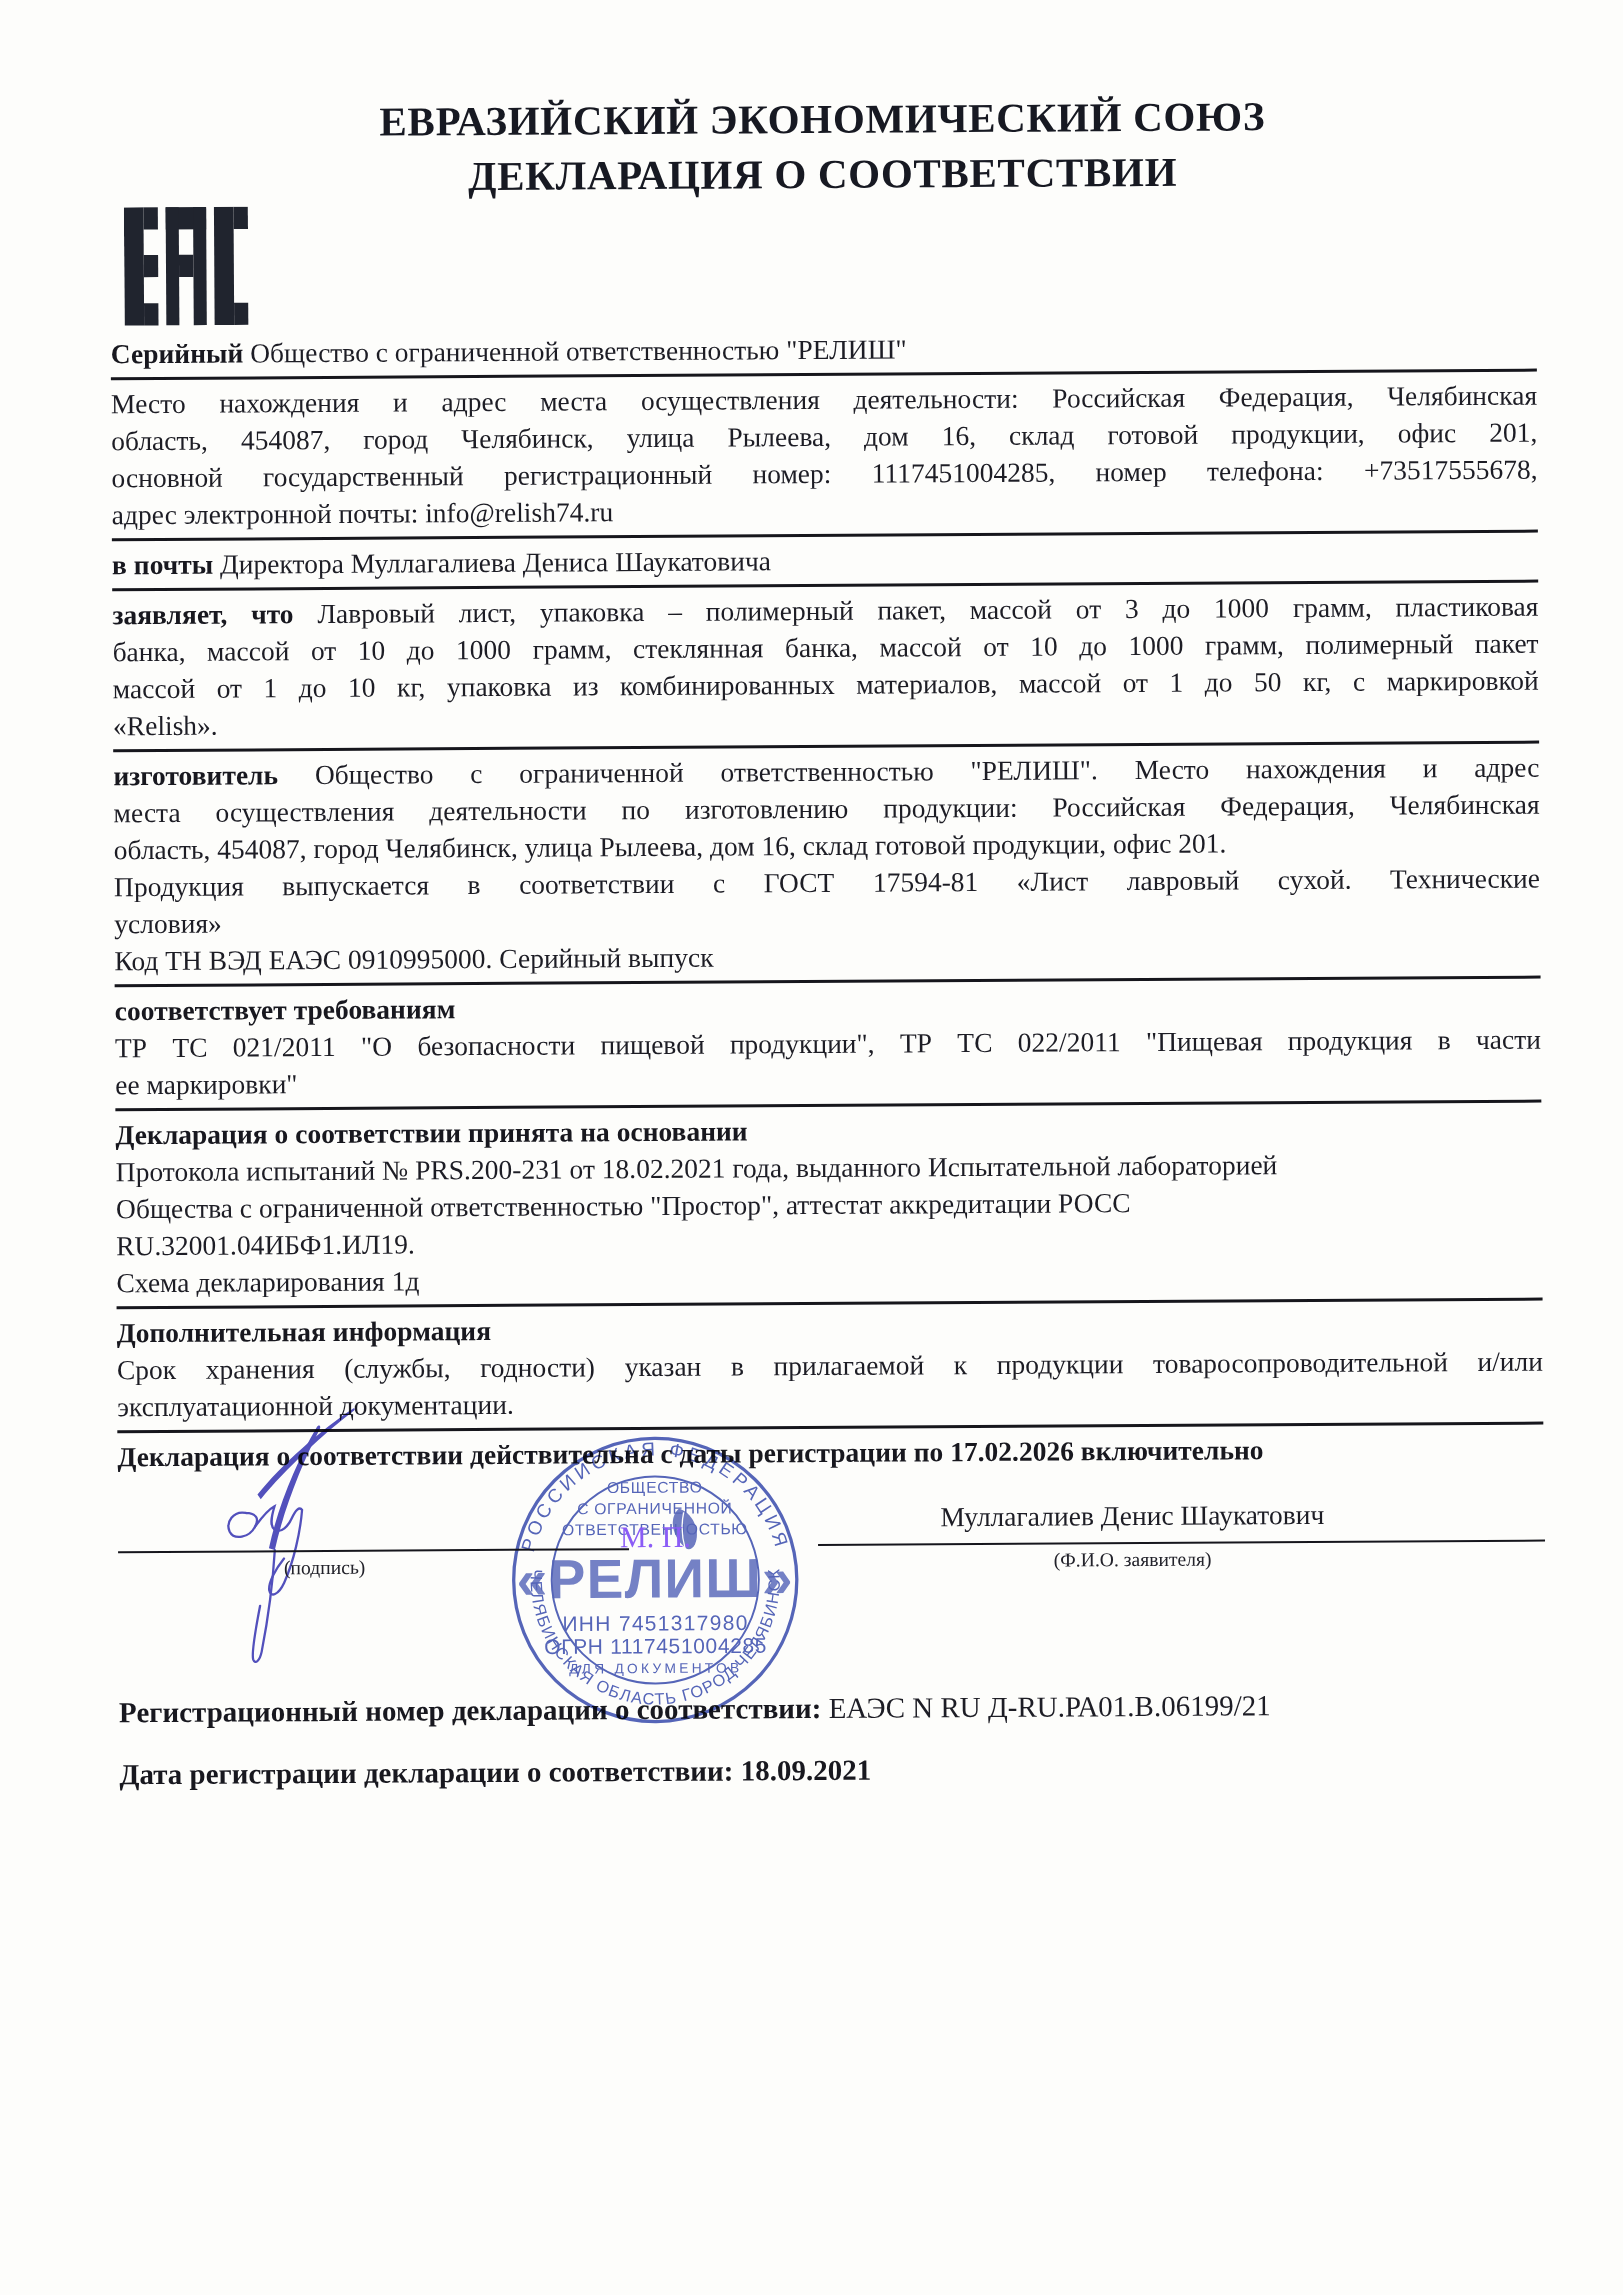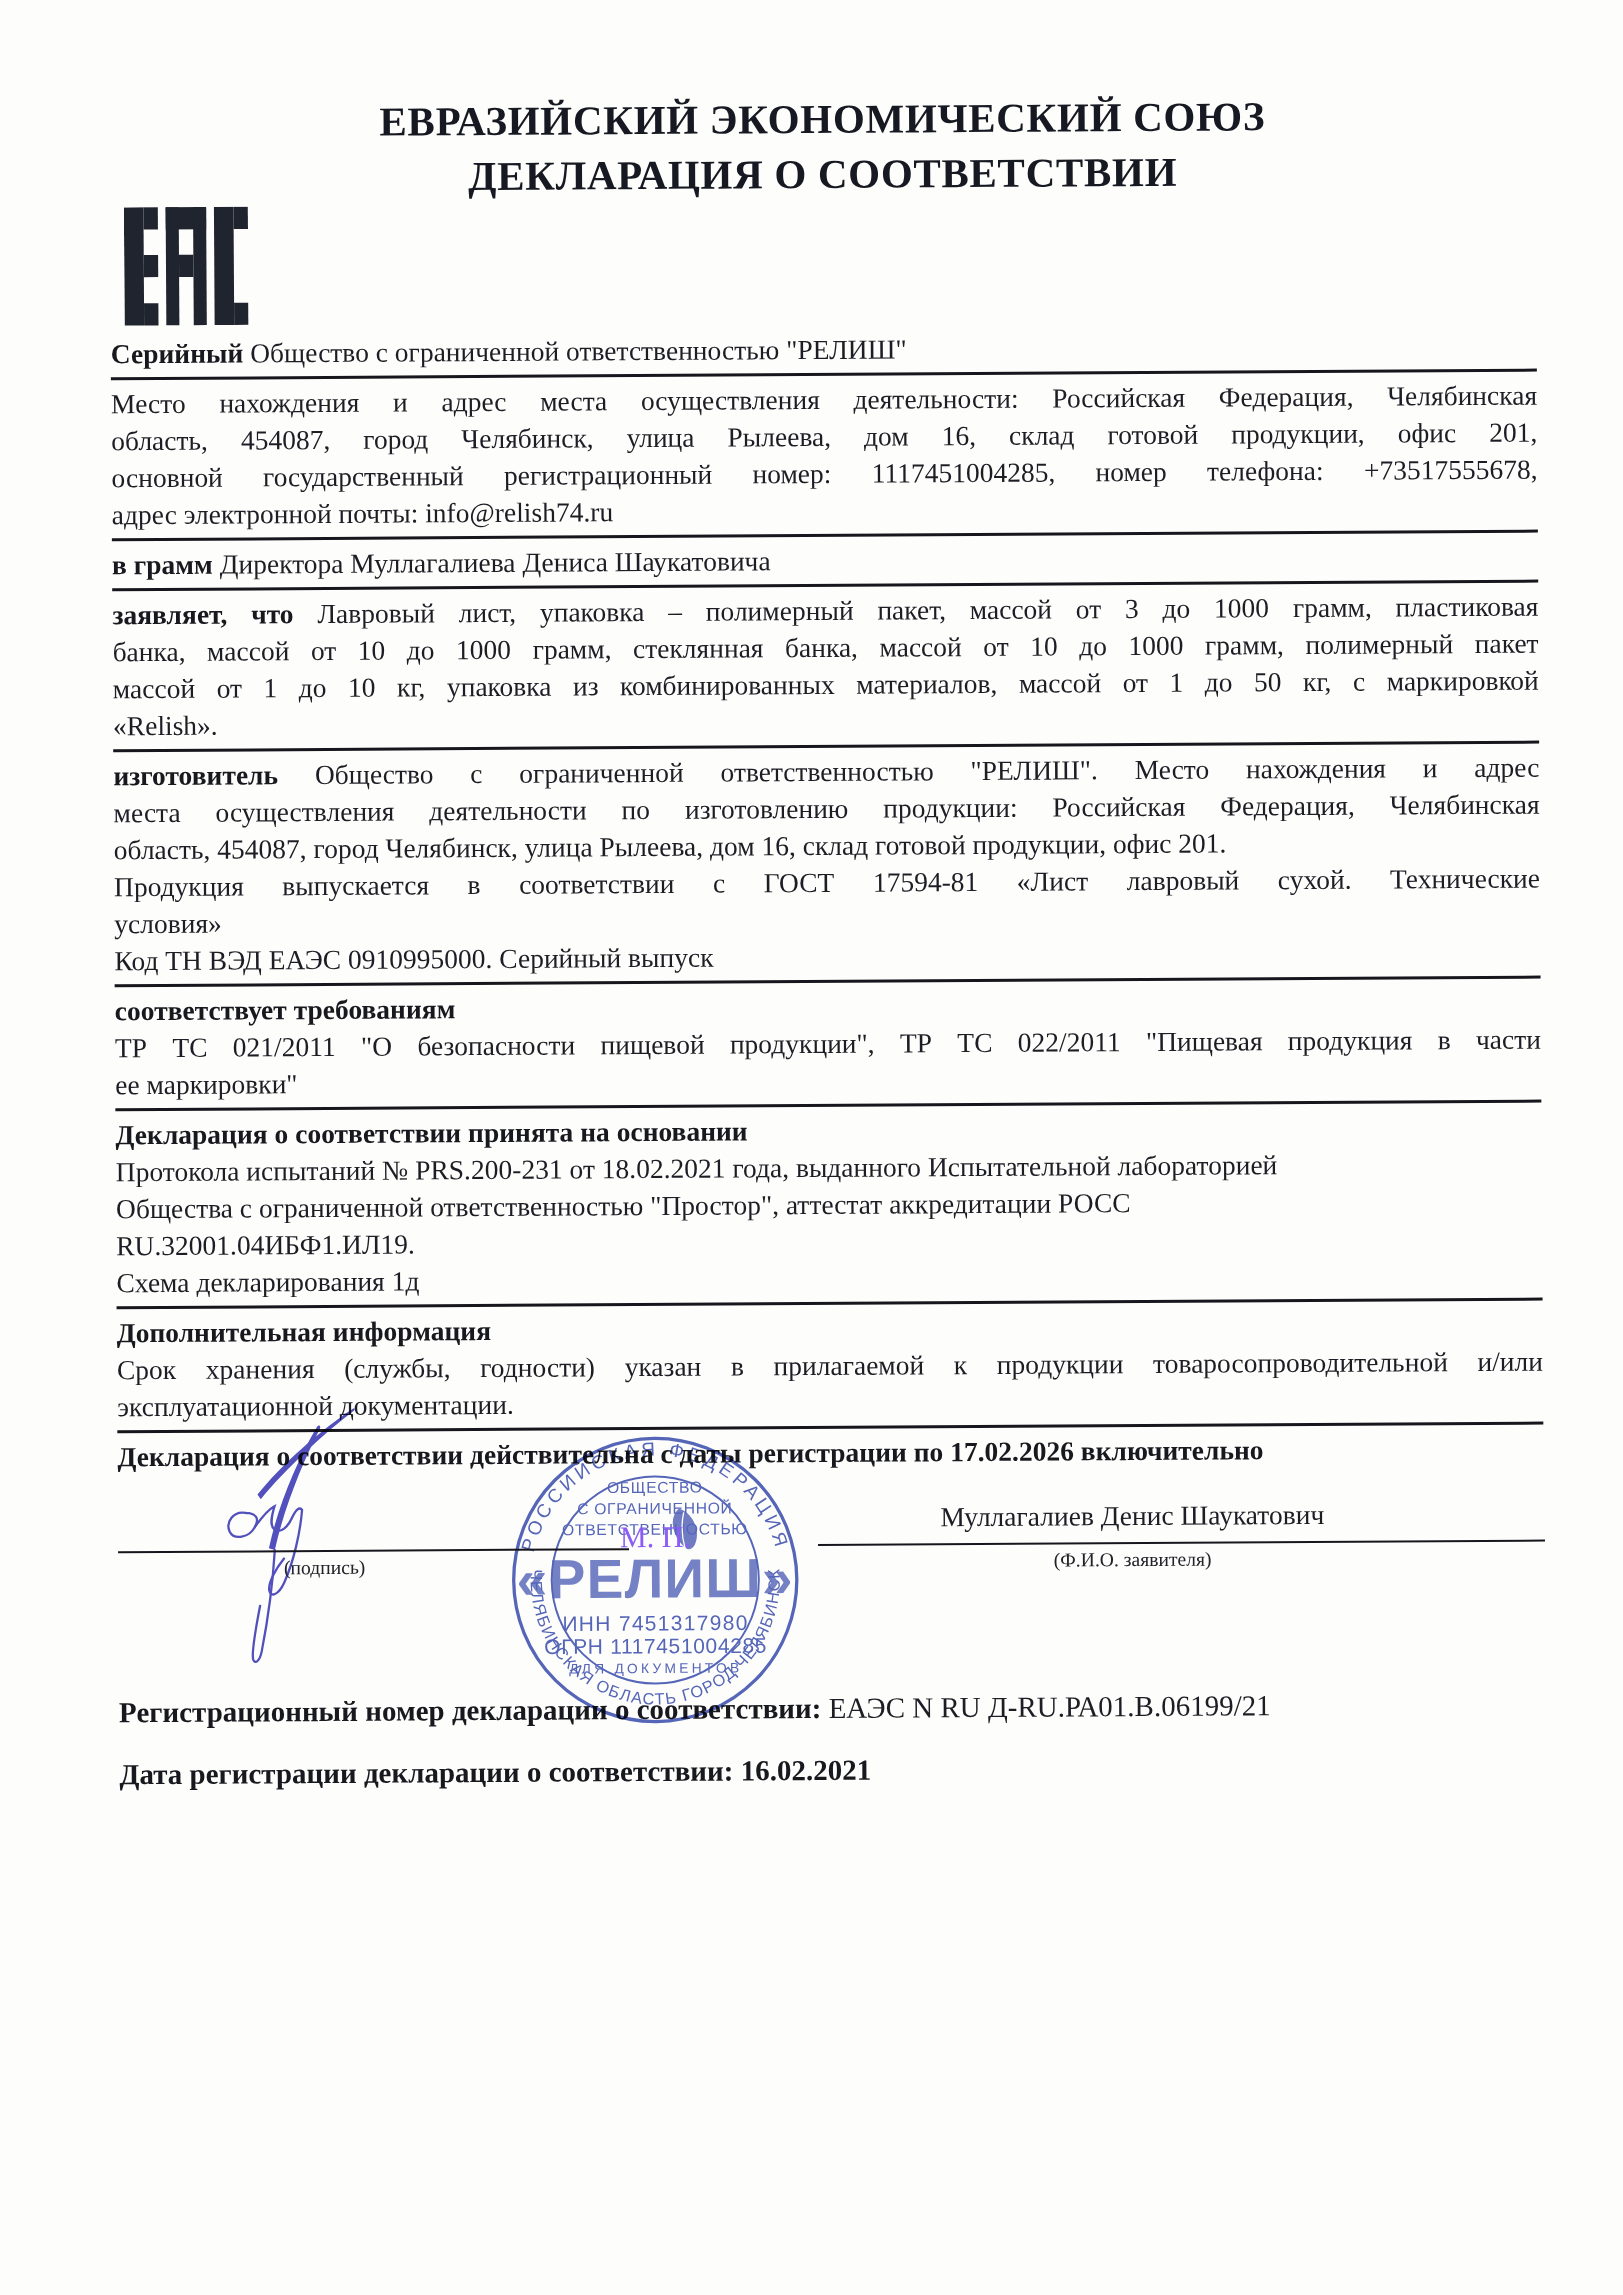--- a/index.html
+++ b/index.html
@@ -77,21 +77,21 @@
       <p class="blk">
         <span class="jl">Место нахождения и адрес места осуществления деятельности: Российская Федерация, Челябинская</span>
         <span class="jl">область, 454087, город Челябинск, улица Рылеева, дом 16, склад готовой продукции, офис 201,</span>
         <span class="jl">основной государственный регистрационный номер: 1117451004285, номер телефона: +73517555678,</span>
         <span class="jl last">адрес электронной почты: info@relish74.ru</span>
       </p>
 
       <hr class="div">
 
       <p class="row">
-        <b>в грамм</b>
+        <b>в почты</b>
         <span>Директора Муллагалиева Дениса Шаукатовича</span>
       </p>
 
       <hr class="div">
 
       <p class="blk">
         <span class="jl"><b>заявляет, что</b> <span>Лавровый лист, упаковка – полимерный пакет, массой от 3 до 1000 грамм, пластиковая</span></span>
         <span class="jl">банка, массой от 10 до 1000 грамм, стеклянная банка, массой от 10 до 1000 грамм, полимерный пакет</span>
         <span class="jl">массой от 1 до 10 кг, упаковка из комбинированных материалов, массой от 1 до 50 кг, с маркировкой</span>
         <span class="jl last">«Relish».</span>
@@ -206,19 +206,19 @@
         <div class="sigline" style="left:700px;top:73px;width:727px;"></div>
         <div class="cap" style="left:700px;top:78px;width:727px;padding-right:98px;box-sizing:border-box;">(Ф.И.О. заявителя)</div>
       </div>
 
       <p class="reg">
         <b>Регистрационный номер декларации о соответствии:</b>
         <span>ЕАЭС N RU Д-RU.РА01.В.06199/21</span>
       </p>
 
       <p class="reg reg2">
-        <b><span>Дата регистрации декларации о соответствии:</span> <span>16.02.2021</span></b>
+        <b><span>Дата регистрации декларации о соответствии:</span> <span>18.09.2021</span></b>
       </p>
 
     </div>
   </div>
 </div>
 
 
 </body></html>

